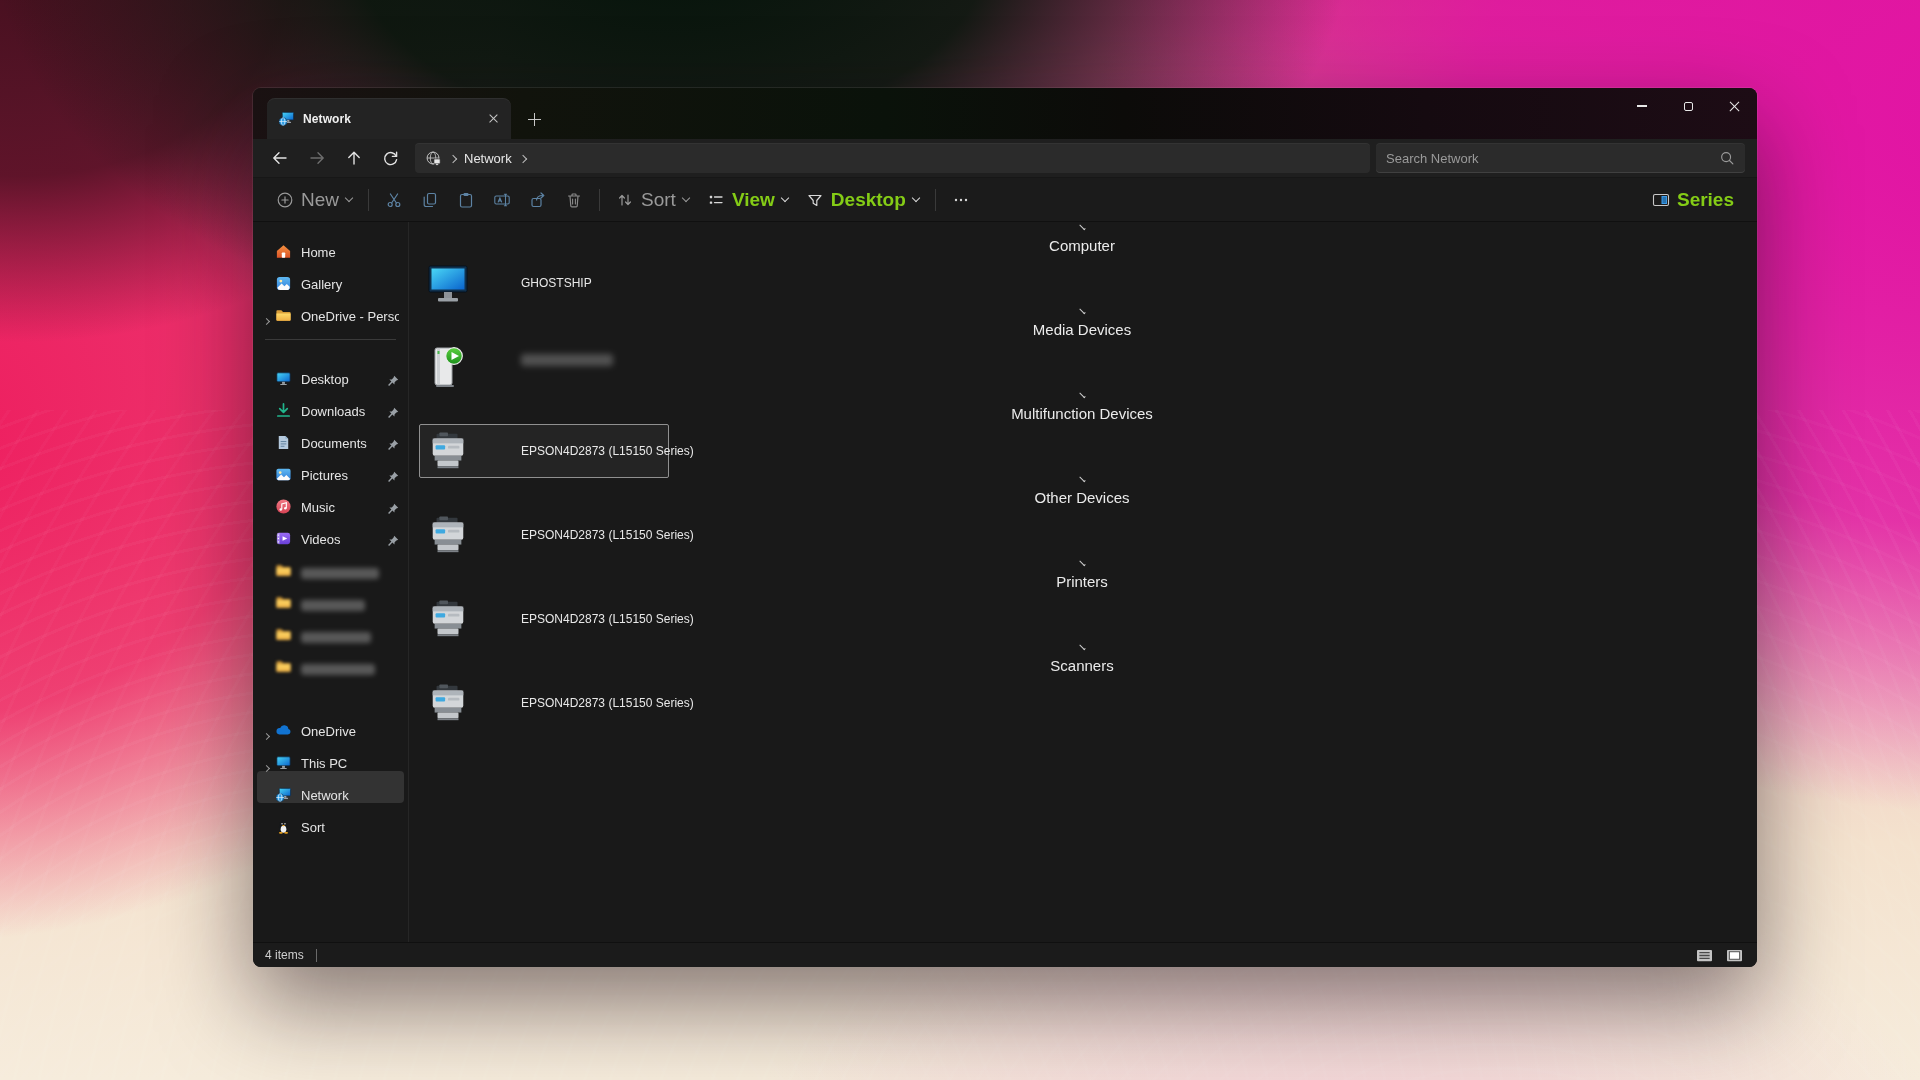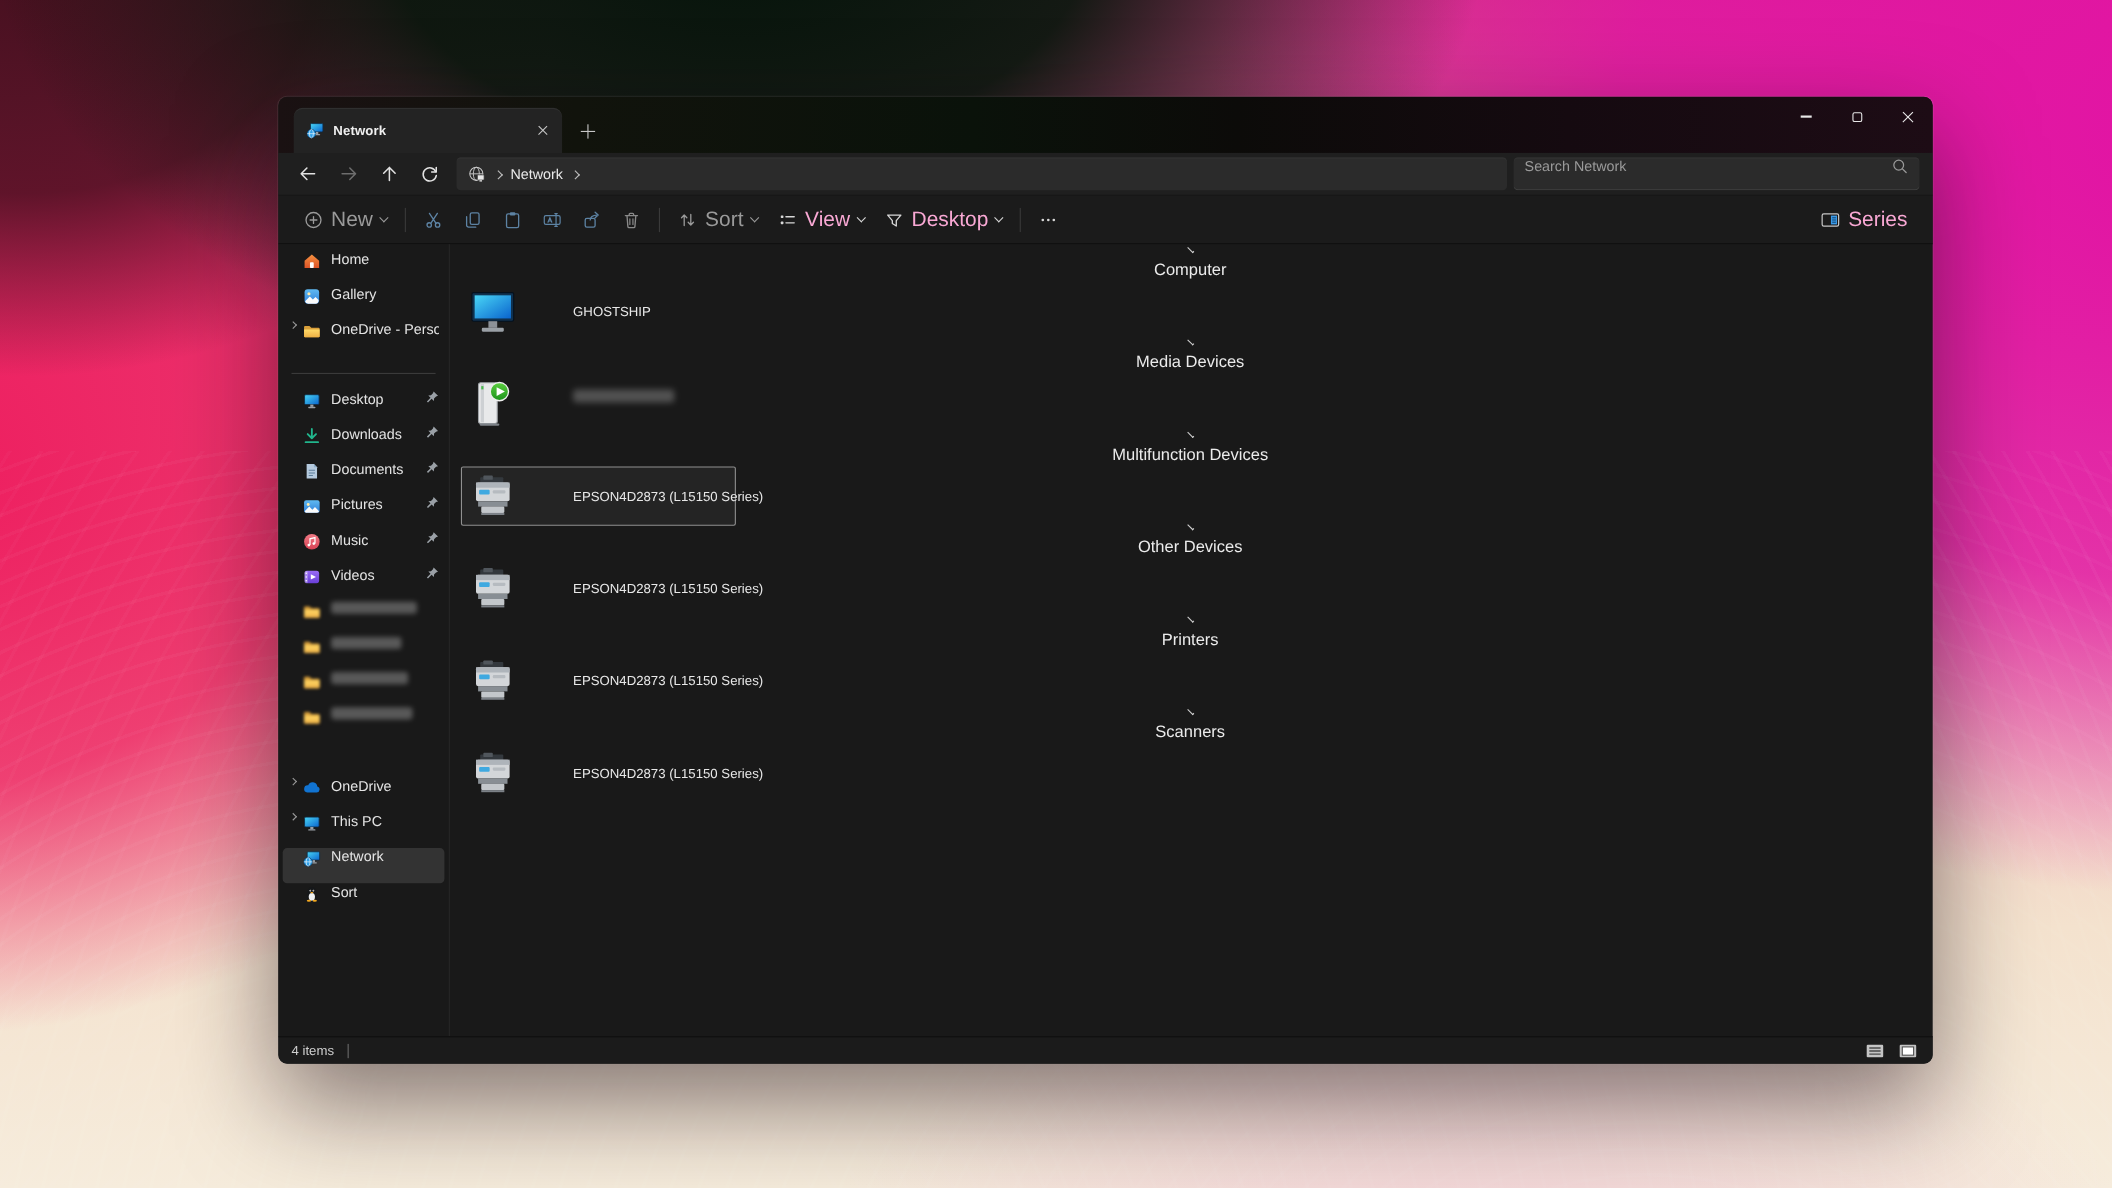--- a/index.html
+++ b/index.html
@@ -63,38 +63,38 @@
   .addr-row { height:39px; flex:0 0 39px; background:#1f1f1f; display:flex; align-items:center; padding:0 8px; border-bottom:1px solid #171717; }
   .nav-btn { width:37px; height:32px; display:grid; place-items:center; border-radius:4px; }
   .crumb-field {
     flex:1; height:30px; margin:0 6px; background:#2b2b2b; border-radius:4px;
     display:flex; align-items:center; padding:0 10px; gap:8px; box-shadow: inset 0 1px 0 rgba(255,255,255,0.04);
   }
   .crumb-txt { font-size:13px; color:#e8e8e8; }
   .chev-r { width:6px; height:6px; border-right:1.3px solid #bdbdbd; border-bottom:1.3px solid #bdbdbd; transform:rotate(-45deg); margin-top:1px; }
   .search-field {
     width:369px; height:30px; margin-right:4px; background:#2b2b2b; border-radius:4px;
-    display:flex; align-items:flex-start; padding:0 10px; box-shadow: inset 0 1px 0 rgba(255,255,255,0.04), inset 0 -1px 0 rgba(255,255,255,0.10);
+    display:flex; align-items:center; padding:0 10px; box-shadow: inset 0 1px 0 rgba(255,255,255,0.04), inset 0 -1px 0 rgba(255,255,255,0.10);
   }
   .search-ph { flex:1; font-size:13px; color:#9a9a9a; }
 
   
   .toolbar { height:44px; flex:0 0 44px; background:#1b1b1b; display:flex; align-items:center; padding:0 14px; border-bottom:1px solid #101010; }
   .tb-btn { height:32px; display:flex; align-items:center; gap:7px; padding:0 9px; border-radius:4px; }
   .tb-ico { height:32px; width:36px; display:grid; place-items:center; border-radius:4px; }
   .tb-label { font-size:19px; }
-  .lbl-dim { color:#9a9a9a; } .lbl-lit { color:#f9a8d4; }
+  .lbl-dim { color:#9a9a9a; } .lbl-lit { color:#84cc16;font-weight:bold; }
   .tb-sep { width:1px; height:22px; background:#3a3a3a; margin:0 7px; }
   .chev-d { width:6px; height:6px; border-right:1.3px solid currentColor; border-bottom:1.3px solid currentColor; transform:rotate(45deg); margin-top:-3px; }
   .details-btn { margin-left:auto; }
 
   
   .body { flex:1; display:flex; min-height:0; }
   .sidebar { width:156px; flex:0 0 156px; background:#191919; border-right:1px solid #262626; padding-top:6px; overflow:hidden; }
-  .side-item { height:32px; margin:0 4px; padding:0 5px 0 2px; border-radius:4px; display:flex; align-items:flex-start; }
+  .side-item { height:32px; margin:0 4px; padding:0 5px 0 2px; border-radius:4px; display:flex; align-items:flex-end; }
   .side-item.selected { background:#333333; }
   .chev-slot { width:15px; display:grid; place-items:center; flex:0 0 15px; }
   .chev-slot .chev-r { border-color:#9a9a9a; width:5px; height:5px; }
   .s-icon { width:18px; height:18px; margin-right:9px; flex:0 0 18px; display:grid; place-items:center; }
   .s-label { flex:1; font-size:13px; color:#e4e4e4; white-space:nowrap; overflow:hidden; }
   .pin { width:13px; flex:0 0 13px; display:grid; place-items:center; }
   .side-sep { height:1px; background:#3a3a3a; margin:15px 12px; }
   .side-spacer { height:32px; }
   .redacted-bar { height:11px; width:78px; border-radius:3px; background:#6e6e6e; filter:blur(2.5px); opacity:.75; flex:none; }
 

